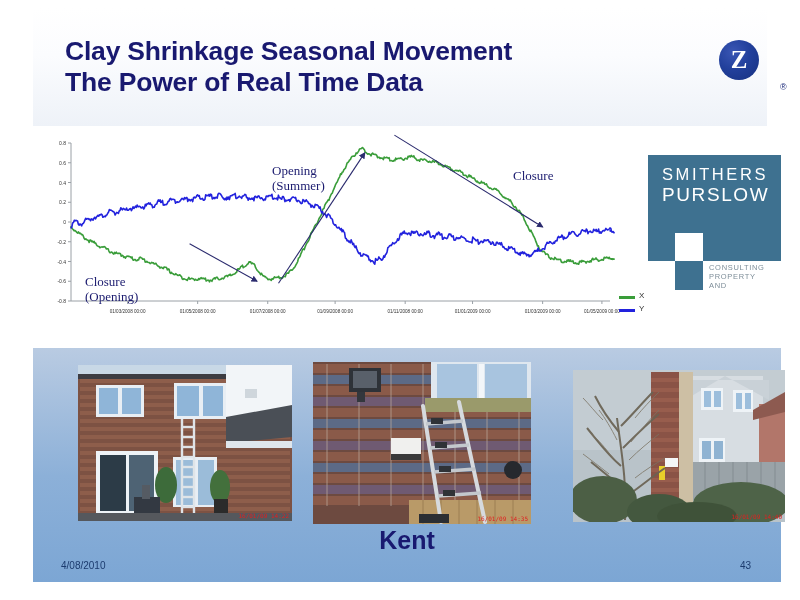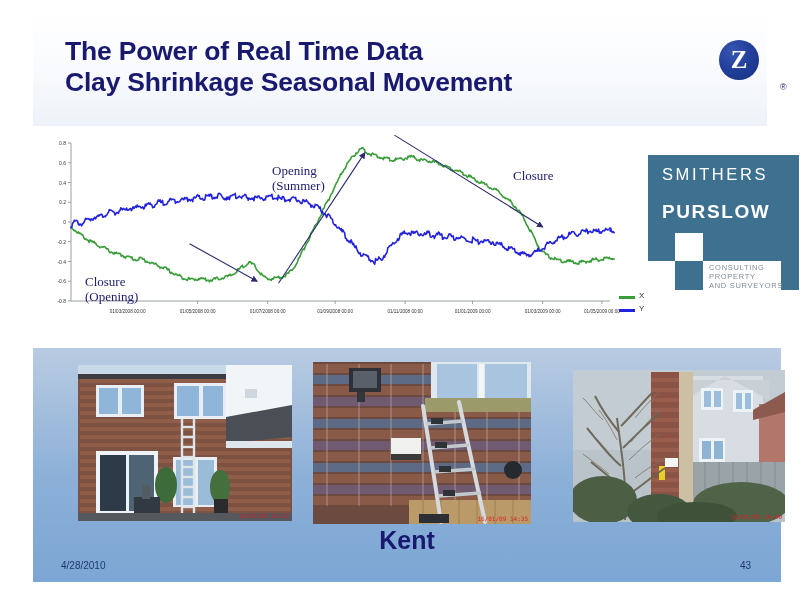--- a/index.html
+++ b/index.html
@@ -81,26 +81,26 @@
   .legend-swatch{
     position:absolute;left:0;top:5px;width:16px;height:3px;
   }
   .legend-label{
     position:absolute;left:20px;top:0px;
     font-size:8px;color:#333333;
   }
 
   
   .smithers{
-    position:absolute;left:648px;top:155px;width:151px;height:135px;
+    position:absolute;left:648px;top:155px;width:133px;height:135px;
     background:#3e7190;
     overflow:hidden;
   }
   .sm-l1{position:absolute;left:14px;top:10px;color:#ffffff;font-size:16.5px;letter-spacing:2.6px;}
-  .sm-l2{position:absolute;left:14px;top:46px;color:#ffffff;font-size:19px;font-weight:bold;letter-spacing:1.6px;}
+  .sm-l2{position:absolute;left:14px;top:29px;color:#ffffff;font-size:19px;font-weight:normal;letter-spacing:1.6px;}
   .sm-l3{position:absolute;left:15px;top:52px;color:#ffffff;font-size:9.5px;letter-spacing:1.4px;}
   .sq-w1{position:absolute;left:27px;top:78px;width:28px;height:28px;background:#ffffff;}
   .band-white{position:absolute;left:0px;top:106px;width:133px;height:29px;background:#ffffff;}
   .sq-b2{position:absolute;left:27px;top:106px;width:28px;height:29px;background:#3e7190;}
   .sm-sub{
     position:absolute;left:61px;top:108px;
     color:#7e8e99;font-size:7.5px;line-height:9px;letter-spacing:0.7px;
   }
 
   
@@ -140,22 +140,22 @@
   .tick-lbl{font-size:5px;fill:#333333;font-family:"Liberation Sans",sans-serif;}
   .xtick-lbl{font-size:4.6px;fill:#333333;font-family:"Liberation Sans",sans-serif;}
 </style>
 </head>
 <body>
 
 <div class="slide">
 
   <div class="header">
     <div class="title-block">
+      <div class="title-line">Clay Shrinkage Seasonal Movement</div>
       <div class="title-line">The Power of Real Time Data</div>
-      <div class="title-line">Clay Shrinkage Seasonal Movement</div>
     </div>
 
     <div class="zurich">
       <div class="z-circle">
         <div class="z-letter">Z</div>
       </div>
       <div class="z-reg">®</div>
     </div>
   </div>
 
@@ -453,17 +453,17 @@
         </g>
         <ellipse cx="30" cy="130" rx="34" ry="24" fill="#4c5f45"></ellipse>
         <ellipse cx="86" cy="142" rx="32" ry="18" fill="#44583f"></ellipse>
         <ellipse cx="168" cy="134" rx="48" ry="22" fill="#4e6348"></ellipse>
         <ellipse cx="124" cy="146" rx="40" ry="14" fill="#3f5239"></ellipse>
       </svg>
       <div class="stamp">16/01/09 14:40</div>
     </div>
 
     <div class="kent">Kent</div>
-    <div class="footer-date">4/28/2010</div>
+    <div class="footer-date">4/08/2010</div>
     <div class="footer-page">43</div>
   </div>
 
 </div>
 
 </body></html>

